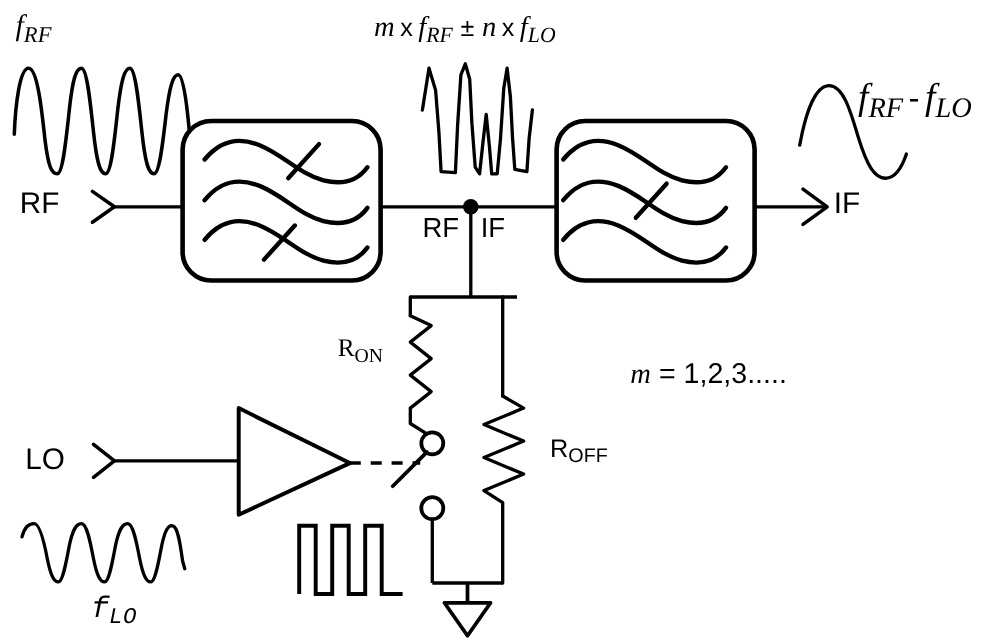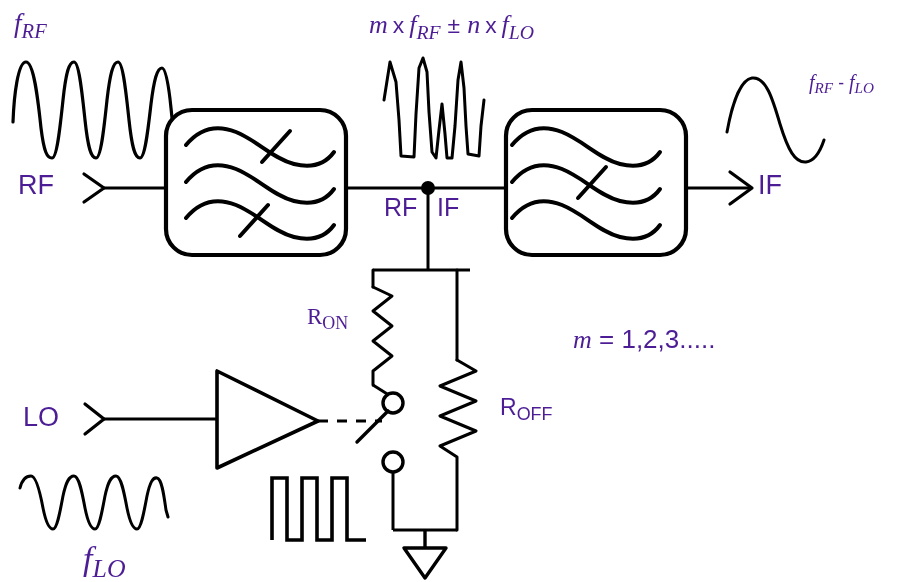--- a/index.html
+++ b/index.html
@@ -18,41 +18,40 @@
   }
   #diagram-svg {
     position: absolute;
     left: 0;
     top: 0;
     width: 900px;
     height: 582px;
   }
   .lbl {
     position: absolute;
-    color: #4c1d95;
+    color: #000000;
     white-space: nowrap;
     line-height: 1;
     user-select: none;
   }
   .sans-lbl {
     font-family: "Liberation Sans", sans-serif;
     font-weight: 400;
   }
   .freq-lbl {
     font-family: "Liberation Serif", serif;
     font-style: italic;
   }
   .freq-lbl .sub {
     font-size: 0.76em;
     vertical-align: -0.28em;
     letter-spacing: 0.2px;
   }
   .mixed-lbl {
     font-family: "Liberation Serif", serif;
-    margin-left: 29px;
   }
   .mixed-lbl .it {
     font-style: italic;
   }
   .mixed-lbl .sub {
     font-size: 0.76em;
     vertical-align: -0.28em;
     font-style: italic;
   }
   .mixed-lbl .op {
@@ -207,35 +206,35 @@
   <div class="lbl mixed-lbl" style="left:340px; top:12px; font-size:26px;">
     <span class="it">m</span><span class="op" style="margin:0 5px;">x</span><span class="it">f</span><span class="sub">RF</span><span class="op" style="margin:0 7px;">±</span><span class="it">n</span><span class="op" style="margin:0 5px;">x</span><span class="it">f</span><span class="sub">LO</span>
   </div>
 
   <div class="lbl sans-lbl" style="left:384px; top:195px; font-size:25px;">RF</div>
 
   <div class="lbl sans-lbl" style="left:437px; top:195px; font-size:25px;">IF</div>
 
   <div class="lbl sans-lbl" style="left:758px; top:172px; font-size:27px;">IF</div>
 
-  <div class="lbl mixed-lbl" style="left:780px; top:72px; font-size:20px;">
+  <div class="lbl mixed-lbl" style="left:780px; top:72px; font-size:34px;">
     <span class="it">f</span><span class="sub">RF</span><span class="op" style="margin:0 5px;">-</span><span class="it">f</span><span class="sub">LO</span>
   </div>
 
   <div class="lbl res-lbl" style="left:307px; top:305px; font-size:23px;font-family:Liberation Serif, serif;">
     <span>R</span><span class="sub">ON</span>
   </div>
 
   <div class="lbl res-lbl" style="left:500px; top:396px; font-size:23px;">
     <span>R</span><span class="sub">OFF</span>
   </div>
 
   <div class="lbl sans-lbl" style="left:23px; top:404px; font-size:27px;">LO</div>
 
-  <div class="lbl freq-lbl" style="left:83px; top:542px; font-size:34px;">
+  <div class="lbl freq-lbl" style="left:83px; top:542px; font-size:27px;font-family:Liberation Mono, monospace;">
     <span>f</span><span class="sub">LO</span>
   </div>
 
   <div class="lbl enum-lbl" style="left:573px; top:326px; font-size:26px;">
     <span class="it">m</span>&nbsp;<span>= 1,2,3.....</span>
   </div>
 
 
 </div>
 

